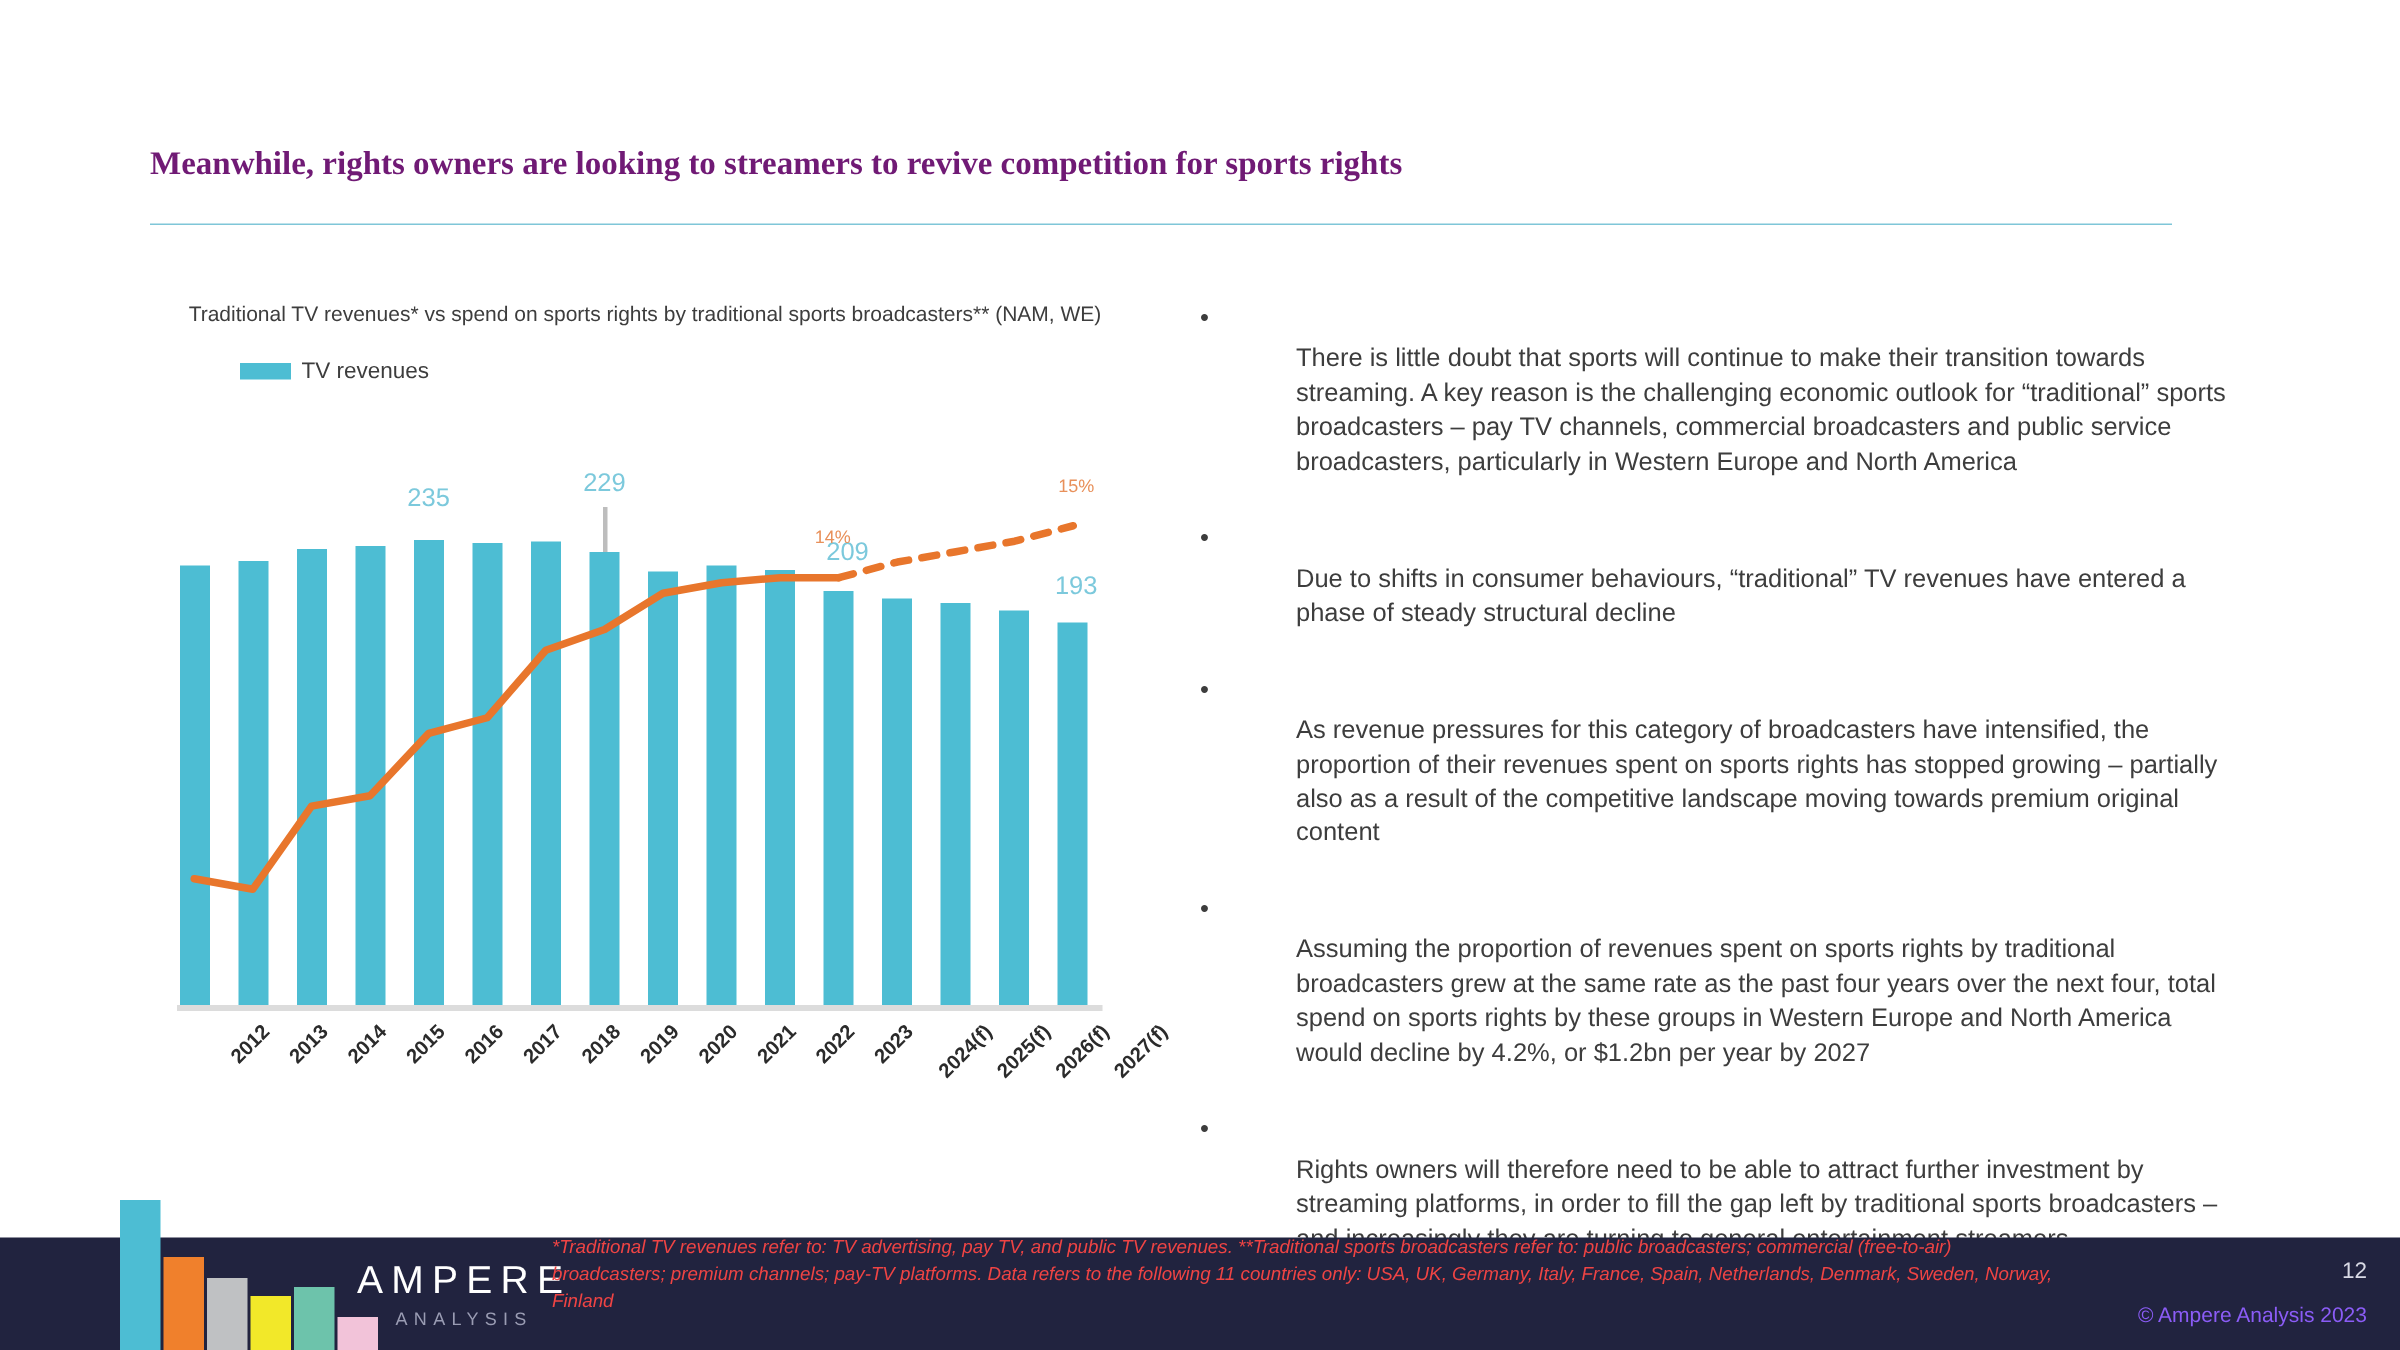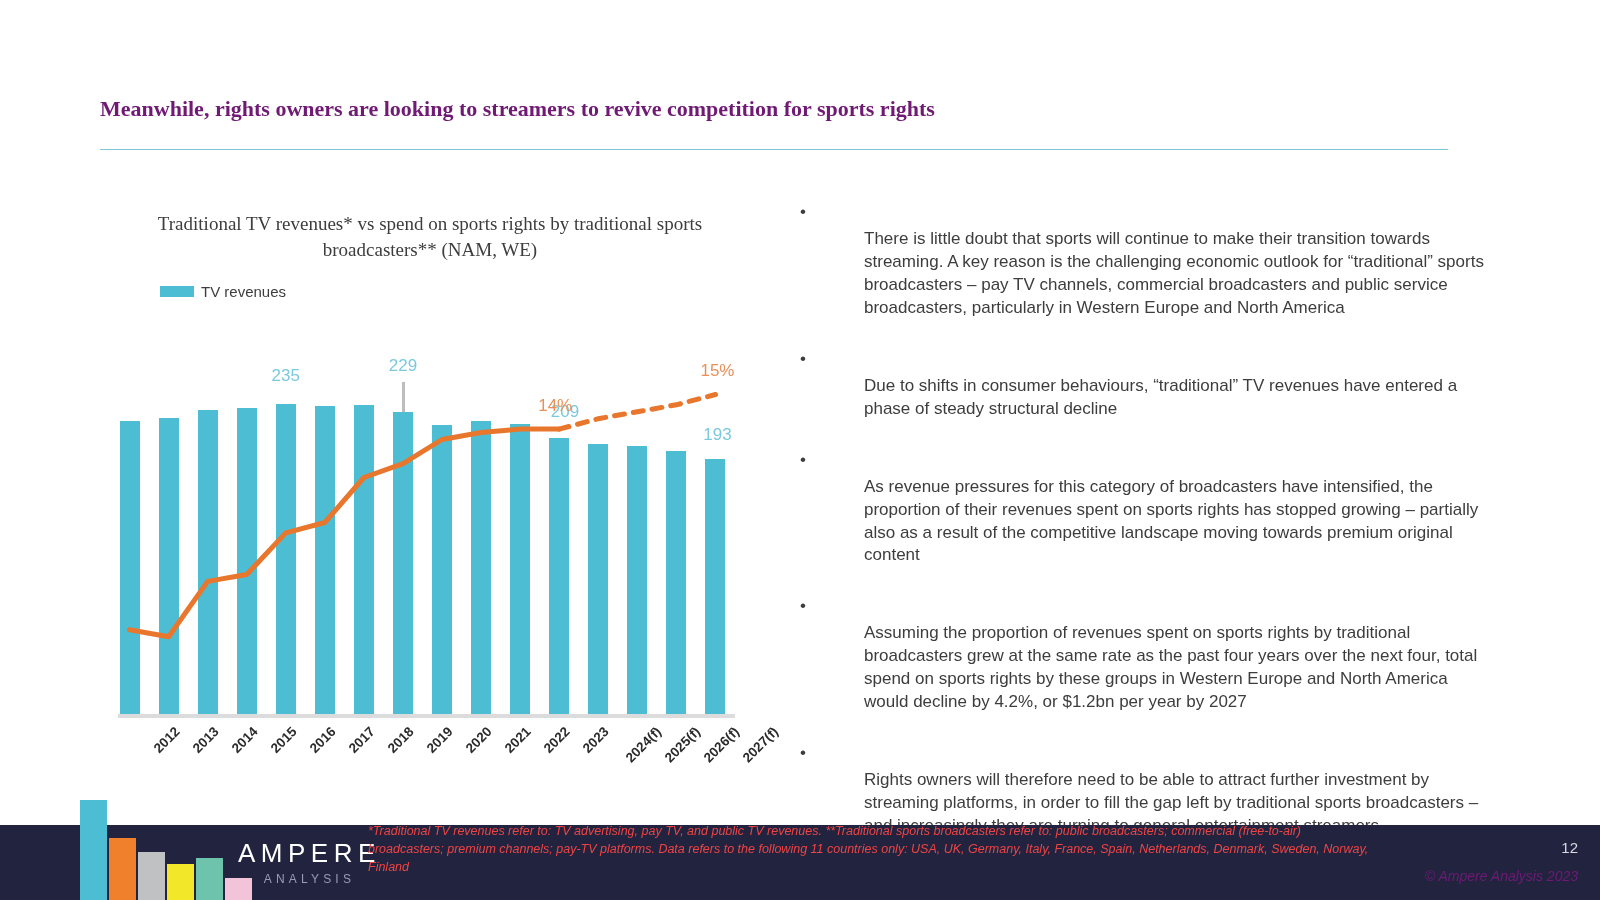--- a/index.html
+++ b/index.html
@@ -19,22 +19,22 @@
     white-space: nowrap;
   }
   .title-rule {
     position: absolute; left: 100px; top: 149px; width: 1348px; height: 1px;
     background: #7fc6d8;
   }
 
   
   .chart-block { position: absolute; left: 100px; top: 196px; width: 660px; }
   .chart-title {
-    text-align: center; font-size: 19px; color: #3d3d3d;
-    line-height: 1.38; width: 620px; margin: 15px auto; font-family: Liberation Serif, serif;
+    text-align: center; font-size: 14px; color: #3d3d3d;
+    line-height: 1.38; width: 620px; margin: 4px auto;
   }
   .legend {
     display: flex; align-items: center; gap: 70px;
     margin: 20px 0 0 60px;
   }
   .legend-item { display: flex; align-items: center; gap: 7px; }
   .legend-swatch-bar { width: 34px; height: 11px; background: #4dbdd3; }
   .legend-swatch-line { width: 40px; height: 4px; background: #e8762c; border-radius: 2px; }
   .legend-label { font-size: 15px; color: #3d3d3d; }
 
@@ -52,21 +52,21 @@
     position: absolute; bottom: 4px; width: 20px; background: #4dbdd3;
   }
   .bar-label {
     position: absolute; font-size: 17px; color: #7cc9dc;
     transform: translateX(-50%); white-space: nowrap;
   }
   .leader {
     position: absolute; width: 3px; background: #bdbdbd;
   }
   .pct-label {
-    position: absolute; font-size: 17px; color: #e8905a;
+    position: absolute; font-size: 12px; color: #e8905a;
     transform: translateX(-50%); white-space: nowrap; text-align: center;
   }
   .line-svg { position: absolute; left: 0; top: 0; width: 625px; height: 400px; }
 
   
   .xaxis { position: relative; width: 625px; height: 70px; margin-left: 10px; }
   .xtick {
     position: absolute; top: 6px;
     font-size: 13.5px; color: #2b2b2b; font-weight: bold;
     transform-origin: right top; transform: rotate(-45deg);
@@ -111,21 +111,21 @@
   .footnote {
     position: absolute; left: 368px; bottom: 24px; width: 1010px;
     font-size: 12.5px; font-style: italic; color: #ef4444; line-height: 1.45;
   }
   .page-num {
     position: absolute; right: 22px; bottom: 44px;
     font-size: 15px; color: #d8d9e4;
   }
   .copyright {
     position: absolute; right: 22px; bottom: 16px;
-    font-size: 14px; color: #701a75; font-style: italic;
+    font-size: 14px; color: #8b5cf6;
   }
 </style>
 </head>
 <body>
 
 <div class="slide">
 
   <h1 class="slide-title">Meanwhile, rights owners are looking to streamers to revive competition for sports rights</h1>
   <div class="title-rule"></div>
 

